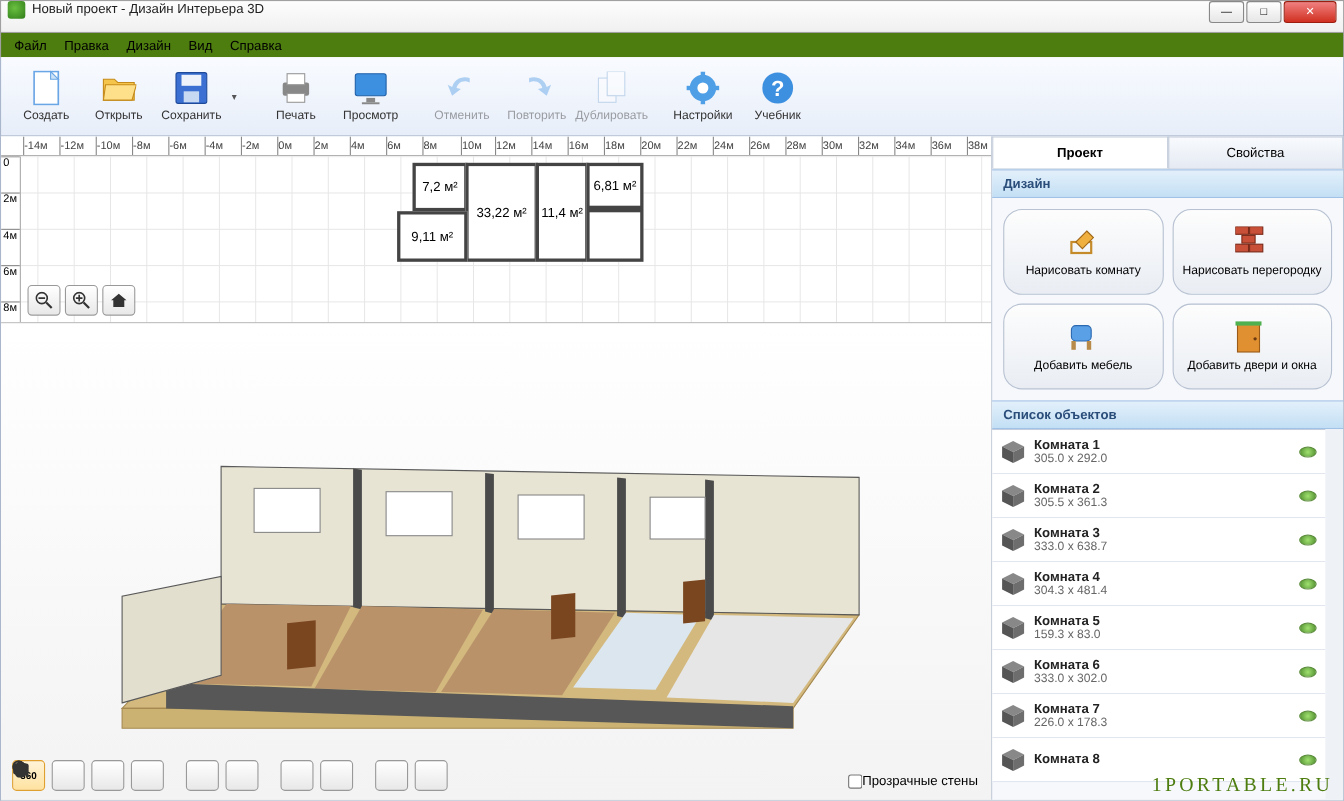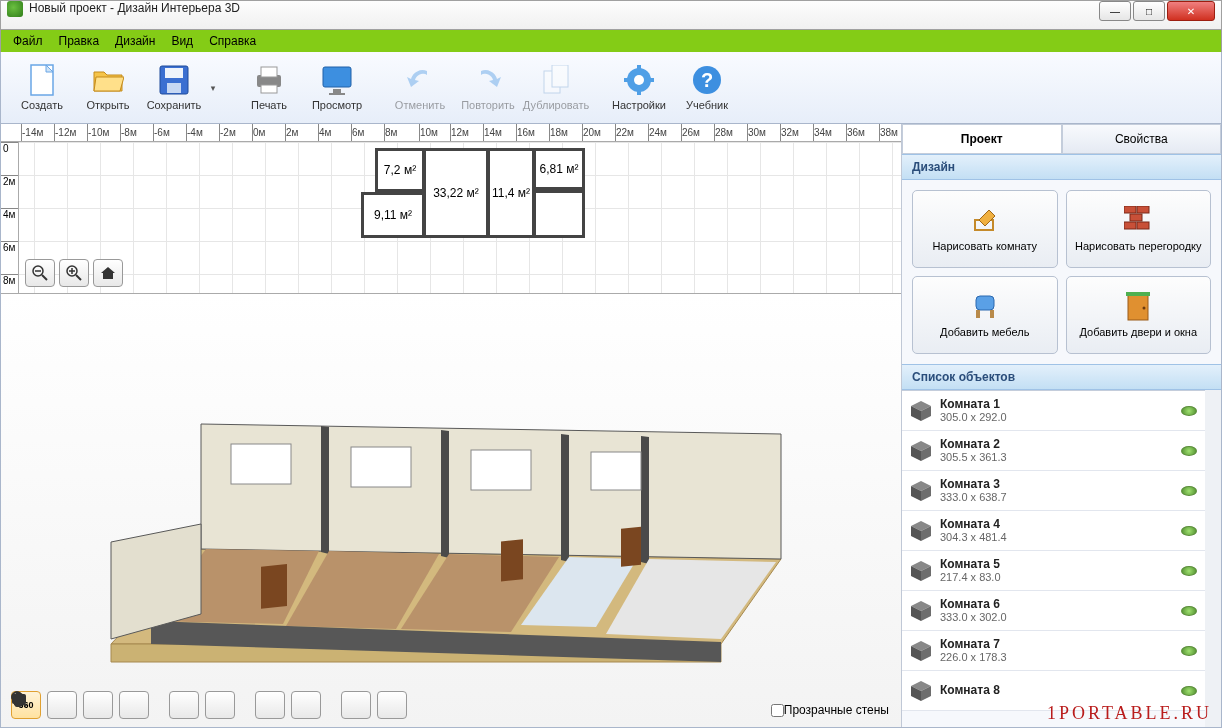--- a/index.html
+++ b/index.html
@@ -7,21 +7,21 @@
 
 
 .titlebar { height: 30px; background: linear-gradient(#fdfdfd,#f0f0f0); border: 1px solid #a0a0a0; display: flex; padding: 0 6px; }
 .app-icon { width: 16px; height: 16px; margin-right: 6px; background: radial-gradient(circle at 40% 40%, #6abf3f, #2f7d1a); border-radius: 3px; }
 .title-text { font-size: 12px; color: #222; flex: 1; }
 .win-btns { display: flex; gap: 0; }
 .win-btn { width: 32px; height: 20px; border: 1px solid #888; border-radius: 3px; margin-left: 2px; background: linear-gradient(#fff,#e6e6e6); font-size: 10px; display:flex; align-items:center; justify-content:center; }
 .win-btn.close { background: linear-gradient(#f08080,#d03020); border-color:#9c1e10; color:#fff; width:48px; }
 
 
-.menubar { height: 22px; display: flex; align-items: center; padding: 0 4px; border-left:1px solid #a0a0a0; border-right:1px solid #a0a0a0; background:#84cc16; }
+.menubar { height: 22px; display: flex; align-items: center; padding: 0 4px; border-left:1px solid #a0a0a0; border-right:1px solid #a0a0a0; background:#4d7c0f; }
 .menubar span { font-size: 12px; padding: 2px 8px; cursor:default; }
 
 
 .toolbar { height: 72px; background: linear-gradient(#f9fbff,#e7eef9); border:1px solid #a9b6cb; border-top:none; display:flex; align-items:center; padding: 4px 8px; gap: 2px; }
 .tbgroup { display:flex; height:100%; align-items:stretch; }
 .tbsep { width:1px; background:#b8c1d2; margin:6px 6px; }
 .tbtn { width: 66px; display:flex; flex-direction:column; align-items:center; justify-content:center; font-size:11px; color:#333; gap:3px; border-radius:3px; padding:2px 0; }
 .tbtn.disabled { opacity:.45; }
 .tbtn .ticon { width:32px; height:32px; display:flex; align-items:center; justify-content:center; }
 .tdrop { width:12px; display:flex; align-items:center; justify-content:center; color:#555; font-size:9px; }
@@ -49,32 +49,32 @@
 .view3d svg { position:absolute; left:0; top:0; }
 .view3d-toolbar { position:absolute; left:10px; bottom:8px; display:flex; gap:6px; }
 .transparent-walls { position:absolute; right:12px; bottom:10px; font-size:12px; display:flex; align-items:center; gap:0; }
 
 
 .tabs { display:flex; height:30px; border-bottom:1px solid #c4cddb; background:#eef1f7; }
 .tab { flex:1; display:flex; align-items:center; justify-content:center; font-size:12px; border:1px solid #c4cddb; border-bottom:none; background:linear-gradient(#f8fafd,#e5eaf3); }
 .tab.active { background:#fff; font-weight:600; }
 .section-hdr { background:linear-gradient(#e3f0fb,#c3dff4); border-top:1px solid #9fc2e6; border-bottom:1px solid #9fc2e6; padding:5px 10px; font-size:12px; font-weight:700; color:#2a4d7a; }
 .design-grid { display:grid; grid-template-columns:1fr 1fr; gap:8px; padding:10px; }
-.dbtn { background:linear-gradient(#fdfdfd,#e9edf3); border:1px solid #b7c1d1; border-radius:5px; height:78px; display:flex; flex-direction:column; align-items:center; justify-content:center; font-size:11px; text-align:center; gap:4px; }
+.dbtn { background:linear-gradient(#fdfdfd,#e9edf3); border:1px solid #b7c1d1; border-radius:17px; height:78px; display:flex; flex-direction:column; align-items:center; justify-content:center; font-size:11px; text-align:left; gap:4px; }
 .dbtn .dicon { width:30px; height:30px; }
 .obj-list { flex:1; overflow-y:auto; border-top:1px solid #c4cddb; }
 .obj-row { height:40px; border-bottom:1px solid #e2e6ee; display:flex; align-items:center; padding:0 8px; gap:8px; background:#fff; }
 .obj-row .cube { width:22px; height:22px; }
 .obj-row .info { flex:1; display:flex; flex-direction:column; line-height:1.1; }
 .obj-row .name { font-size:12px; font-weight:600; color:#222; }
 .obj-row .dims { font-size:11px; color:#666; }
 .eye { width:16px; height:10px; border-radius:50%; border:1px solid #5a8c3a; background:radial-gradient(circle at 50% 50%, #9fe070, #4f8d2d); }
 .scrollbar-fake { width:16px; background:#eef1f5; }
 
-.watermark { position:absolute; right:10px; bottom:4px; font-family: 'Times New Roman', serif; font-size:18px; letter-spacing:3px; color:#b91c1c; font-weight:400; pointer-events:none;}
+.watermark { position:absolute; right:10px; bottom:4px; font-family: 'Times New Roman', serif; font-size:18px; letter-spacing:3px; color:#4d7c0f; font-weight:400; pointer-events:none;}
 </style>
 </head>
 <body>
 
 <div class="titlebar">
   <div class="app-icon"></div>
   <div class="title-text">Новый проект - Дизайн Интерьера 3D</div>
   <div class="win-btns">
     <div class="win-btn">—</div>
     <div class="win-btn">□</div>
@@ -481,21 +481,21 @@
             <div class="eye"></div>
           </div>
           <div class="obj-row">
             <svg class="cube" width="22" height="22">
               <polygon points="11,1 21,6 11,11 1,6" fill="#888"></polygon>
               <polygon points="1,6 11,11 11,21 1,16" fill="#555"></polygon>
               <polygon points="21,6 11,11 11,21 21,16" fill="#6d6d6d"></polygon>
             </svg>
             <div class="info">
               <div class="name">Комната 5</div>
-              <div class="dims">217.4 x 83.0</div>
+              <div class="dims">159.3 x 83.0</div>
             </div>
             <div class="eye"></div>
           </div>
           <div class="obj-row">
             <svg class="cube" width="22" height="22">
               <polygon points="11,1 21,6 11,11 1,6" fill="#888"></polygon>
               <polygon points="1,6 11,11 11,21 1,16" fill="#555"></polygon>
               <polygon points="21,6 11,11 11,21 21,16" fill="#6d6d6d"></polygon>
             </svg>
             <div class="info">

